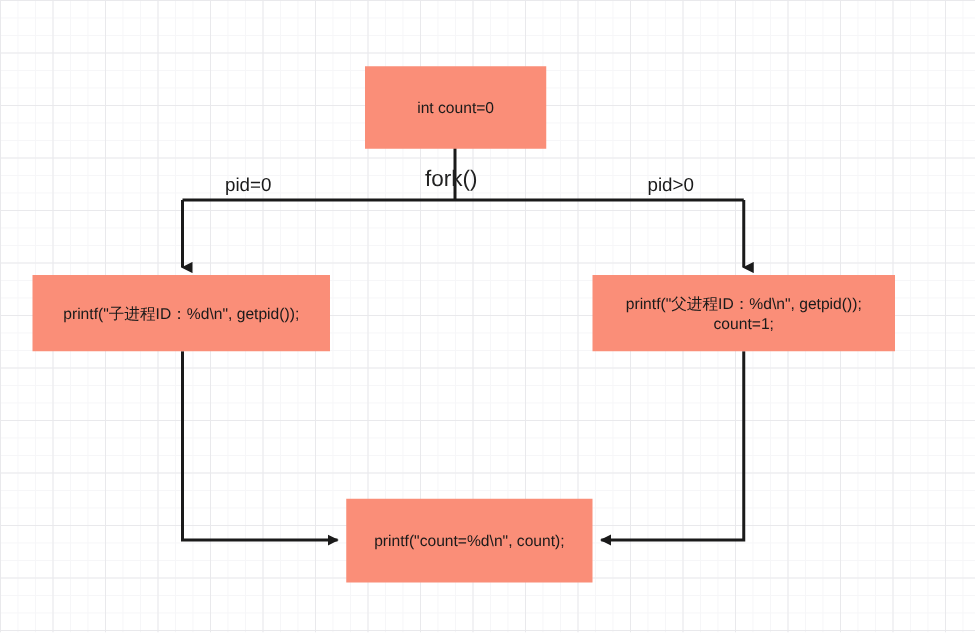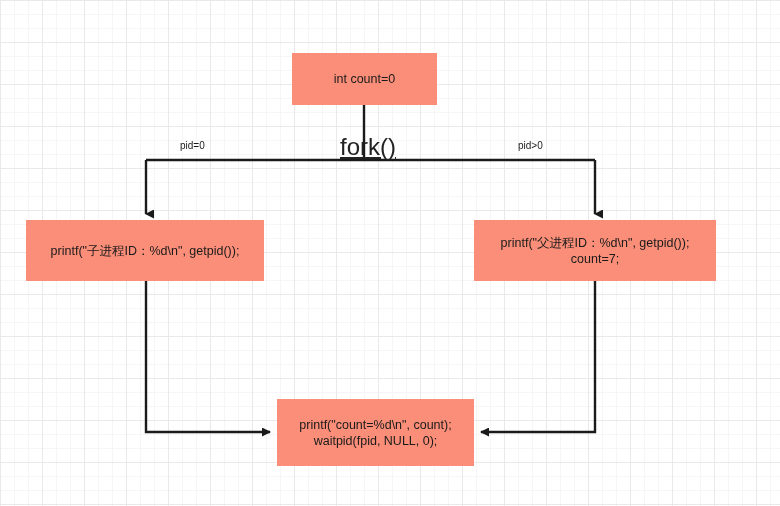--- a/index.html
+++ b/index.html
@@ -48,21 +48,21 @@
     padding: 4px 6px;
   }
   .node-line {
     display: block;
     white-space: nowrap;
   }
   #node-init {
     left: 292px;
     top: 53px;
     width: 145px;
-    height: 52px;
+    height: 66px;
   }
   #node-child {
     left: 26px;
     top: 220px;
     width: 238px;
     height: 61px;
   }
   #node-parent {
     left: 474px;
     top: 220px;
@@ -71,29 +71,28 @@
   }
   #node-join {
     left: 277px;
     top: 399px;
     width: 197px;
     height: 67px;
   }
   .edge-label {
     position: absolute;
     color: #1a1a1a;
-    font-size: 10px;
+    font-size: 15px;
     white-space: nowrap;
   }
   #label-fork {
     left: 340px;
     top: 133px;
-    font-size: 24px;
+    font-size: 18px;
     color: #222222;
-    text-decoration: underline;
   }
   #label-pid-zero {
     left: 180px;
     top: 140px;
   }
   #label-pid-pos {
     left: 494px;
     top: 140px;
     margin-left: 24px;
   }
@@ -137,28 +136,27 @@
 
   <div class="node" id="node-child">
     <div>
       <span class="node-line">printf("子进程ID：%d\n", getpid());</span>
     </div>
   </div>
 
   <div class="node" id="node-parent">
     <div>
       <span class="node-line">printf("父进程ID：%d\n", getpid());</span>
-      <span class="node-line">count=7;</span>
+      <span class="node-line">count=1;</span>
     </div>
   </div>
 
   <div class="node" id="node-join">
     <div>
       <span class="node-line">printf("count=%d\n", count);</span>
-      <span class="node-line">waitpid(fpid, NULL, 0);</span>
     </div>
   </div>
 
   <div class="edge-label" id="label-fork">fork()</div>
   <div class="edge-label" id="label-pid-zero">pid=0</div>
   <div class="edge-label" id="label-pid-pos">pid&gt;0</div>
 
 </div>
 
 </body></html>

